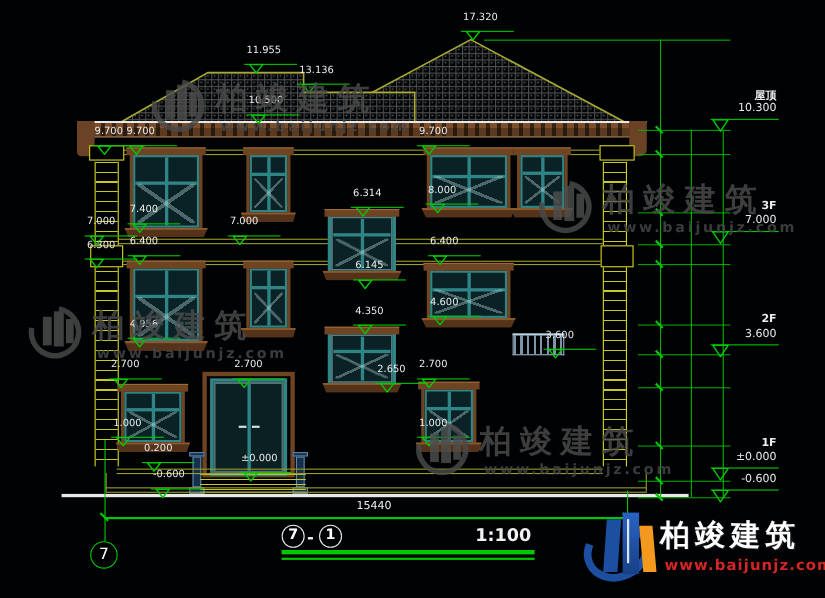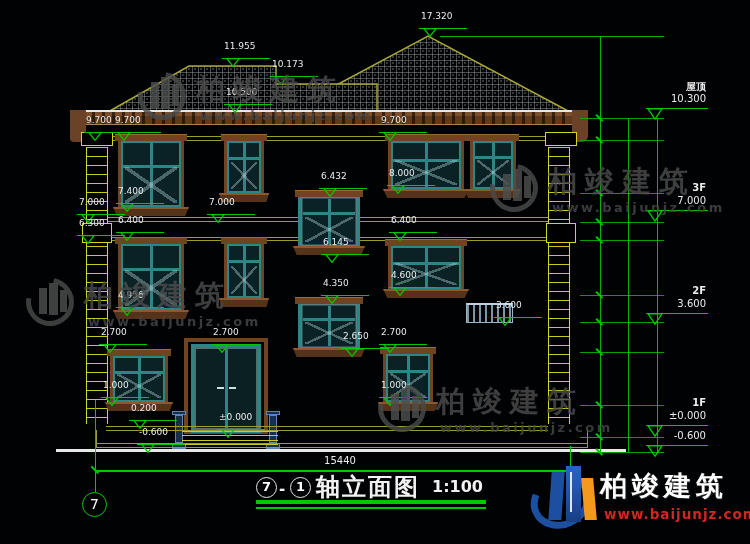--- a/index.html
+++ b/index.html
@@ -281,21 +281,21 @@
         </svg>
     </div>
       <div class="marker" style="left: 219px; top: 40px;">
       <div class="m-label">11.955</div>
       <div class="m-line"></div>
       <svg class="m-tri" width="14" height="9" viewBox="0 0 14 9">
           <path d="M1 .7 H13 L7 8.3 Z" fill="none" stroke="#00c800" stroke-width="1.3"></path>
         </svg>
     </div>
       <div class="marker" style="left: 267px; top: 58px;">
-      <div class="m-label">10.173</div>
+      <div class="m-label">13.136</div>
       <div class="m-line"></div>
       <svg class="m-tri" width="14" height="9" viewBox="0 0 14 9">
           <path d="M1 .7 H13 L7 8.3 Z" fill="none" stroke="#00c800" stroke-width="1.3"></path>
         </svg>
     </div>
       <div class="marker" style="left: 221px; top: 86px;">
       <div class="m-label">10.500</div>
       <div class="m-line"></div>
       <svg class="m-tri" width="14" height="9" viewBox="0 0 14 9">
           <path d="M1 .7 H13 L7 8.3 Z" fill="none" stroke="#00c800" stroke-width="1.3"></path>
@@ -323,21 +323,21 @@
         </svg>
     </div>
       <div class="marker" style="left: 384px; top: 167px; text-align: center;">
       <div class="m-label">8.000</div>
       <div class="m-line"></div>
       <svg class="m-tri" width="14" height="9" viewBox="0 0 14 9">
           <path d="M1 .7 H13 L7 8.3 Z" fill="none" stroke="#00c800" stroke-width="1.3"></path>
         </svg>
     </div>
       <div class="marker" style="left: 316px; top: 170px;">
-      <div class="m-label">6.432</div>
+      <div class="m-label">6.314</div>
       <div class="m-line"></div>
       <svg class="m-tri" width="14" height="9" viewBox="0 0 14 9">
           <path d="M1 .7 H13 L7 8.3 Z" fill="none" stroke="#00c800" stroke-width="1.3"></path>
         </svg>
     </div>
       <div class="marker" style="left: 113px; top: 185px;">
       <div class="m-label">7.400</div>
       <div class="m-line"></div>
       <svg class="m-tri" width="14" height="9" viewBox="0 0 14 9">
           <path d="M1 .7 H13 L7 8.3 Z" fill="none" stroke="#00c800" stroke-width="1.3"></path>
@@ -546,21 +546,20 @@
   <div>
 
   <div class="dimv" style="left: 645px; top: 285px;"></div>
     </div>
 
   <div class="bubble a-circ" style="left:82px;top:492px">7</div>
 
   <div class="bubble t-circ" style="left:256px;top:477px">7</div>
   <div class="t-dash" style="left:279px;top:480px">-</div>
   <div class="bubble t-circ" style="left:290px;top:477px">1</div>
-  <div class="t-name" style="left:316px;top:471px">轴立面图</div>
   <div class="t-scale" style="left:432px;top:477px">1:100</div>
   <div class="gh" style="left:256px;top:500px;width:230px;height:4px;background:#00c800"></div>
   <div class="gh" style="left:256px;top:507px;width:230px;height:1.5px;background:#00c800"></div>
 
   <div>
 
   <div class="wm" style="left: 138px; top: 70px;">
       <div class="wm-swirl"></div>
       <i class="wb1"></i>
       <i class="wb2"></i>

